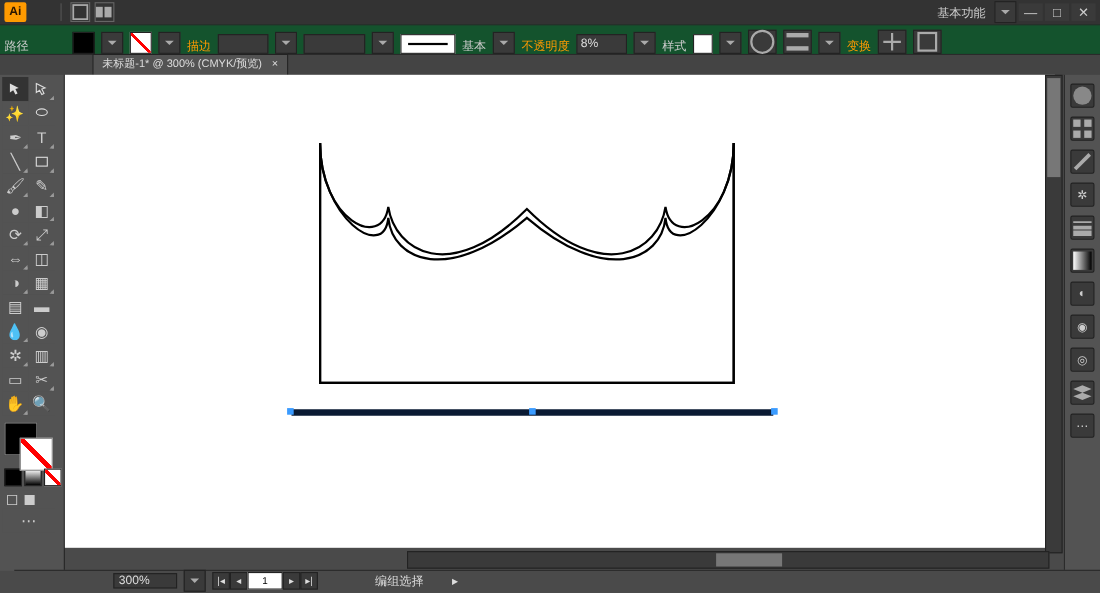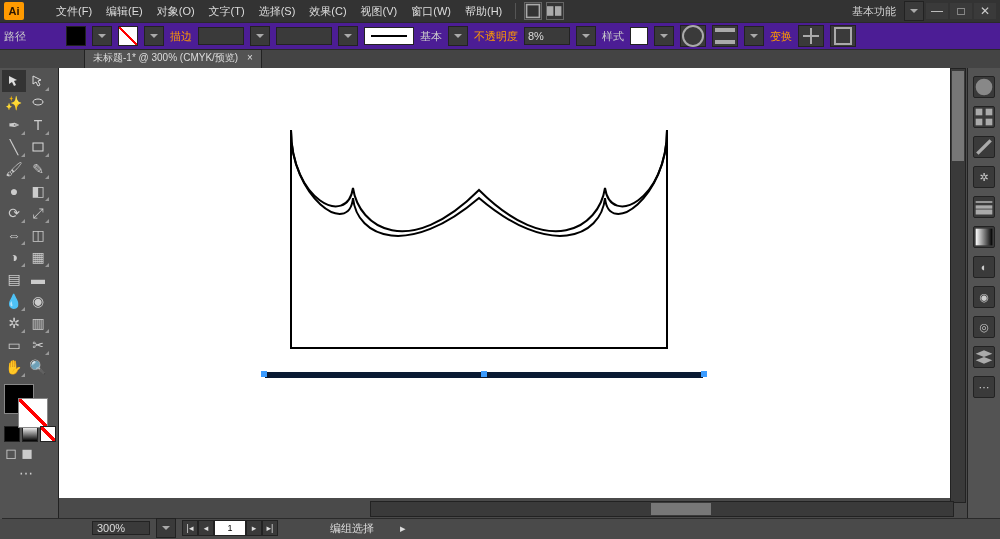--- a/index.html
+++ b/index.html
@@ -5,21 +5,21 @@
   html,body{margin:0;padding:0;width:1000px;height:539px;background:#4a4a4a;font-family:"Microsoft YaHei",Arial,sans-serif;font-size:11px;color:#ccc;overflow:hidden;}
   .titlebar{height:22px;background:#333;display:flex;align-items:center;padding:0 4px;}
   .titlebar .logo{width:20px;height:18px;background:#ff9a00;color:#2a1500;font-weight:bold;font-size:11px;display:flex;align-items:center;justify-content:center;border-radius:2px;margin-right:25px;}
   .titlebar .menu{display:flex;gap:0;}
   .titlebar .menu span{padding:3px 7px;color:#ddd;cursor:default;}
   .titlebar .sep{width:1px;height:16px;background:#555;margin:0 6px;}
   .titlebar .icon-btn{width:16px;height:16px;border:1px solid #666;margin:0 2px;display:flex;align-items:center;justify-content:center;}
   .spacer{flex:1;}
   .titlebar .ws{color:#ccc;padding:0 8px;}
   .titlebar .winbtn{width:22px;height:16px;background:#3a3a3a;margin-left:2px;display:flex;align-items:center;justify-content:center;font-size:12px;color:#ccc;}
-  .ctrlbar{height:26px;background:#4c1d95;border-top:1px solid #2a2a2a;border-bottom:1px solid #2a2a2a;display:flex;align-items:center;padding:0 4px;gap:6px;}
+  .ctrlbar{height:26px;background:#14532d;border-top:1px solid #2a2a2a;border-bottom:1px solid #2a2a2a;display:flex;align-items:flex-end;padding:0 4px;gap:6px;}
   .ctrlbar .lbl{color:#ccc;}
   .swatch{width:18px;height:18px;border:1px solid #222;}
   .swatch.black{background:#000;}
   .swatch.none{background:#fff;position:relative;}
   .swatch.none::after{content:"";position:absolute;left:0;top:0;right:0;bottom:0;background:linear-gradient(to top right,transparent 45%,red 45%,red 55%,transparent 55%);}
   .dd{width:18px;height:18px;background:#3a3a3a;border:1px solid #222;display:flex;align-items:center;justify-content:center;}
   .dd::after{content:"";border:4px solid transparent;border-top-color:#aaa;margin-top:3px;}
   .orange{color:#ff9a00;font-family:Liberation Serif, serif;}
   .num-in{width:38px;height:16px;background:#3a3a3a;border:1px solid #222;color:#ddd;padding:0 3px;display:flex;align-items:center;}
   .stroke-line{width:48px;height:16px;background:#fff;border:1px solid #222;display:flex;align-items:center;justify-content:center;}
@@ -42,46 +42,35 @@
   .ms{width:14px;height:14px;border:1px solid #222;}
   .ms.blk{background:#000;}
   .ms.grd{background:linear-gradient(#fff,#000);}
   .ms.non{background:#fff;position:relative;}
   .ms.non::after{content:"";position:absolute;left:0;top:0;right:0;bottom:0;background:linear-gradient(to top right,transparent 42%,red 42%,red 58%,transparent 58%);}
   .canvas-wrap{flex:1;background:#4a4a4a;position:relative;}
   .canvas{position:absolute;left:0;top:0;width:900px;height:430px;background:#fff;}
   .canvas svg{position:absolute;}
   .rpanel{width:32px;background:#535353;border-left:1px solid #222;display:flex;flex-direction:column;align-items:center;gap:8px;padding-top:8px;}
   .rpanel .pic{width:20px;height:20px;background:#3a3a3a;border:1px solid #222;border-radius:2px;display:flex;align-items:center;justify-content:center;}
-  .status{position:absolute;left:2px;right:0;bottom:2px;height:18px;background:#4a4a4a;border-top:1px solid #2a2a2a;display:flex;align-items:center;padding-left:90px;gap:6px;color:#ddd;}
+  .status{position:absolute;left:13px;right:0;bottom:2px;height:18px;background:#4a4a4a;border-top:1px solid #2a2a2a;display:flex;align-items:center;padding-left:90px;gap:6px;color:#ddd;}
   .status .zoom{width:48px;background:#3a3a3a;border:1px solid #222;padding:0 4px;}
   .status .nav{display:flex;gap:0;}
   .status .nb{width:14px;height:14px;background:#3a3a3a;border:1px solid #222;display:flex;align-items:center;justify-content:center;font-size:9px;}
   .status .pg{width:30px;background:#fff;color:#000;text-align:center;}
   .scrollbar-h{position:absolute;left:370px;right:46px;bottom:22px;height:14px;background:#3a3a3a;border:1px solid #222;}
   .scrollbar-h .thumb{position:absolute;left:280px;width:60px;top:1px;bottom:1px;background:#777;}
   .scrollbar-v{position:absolute;right:34px;top:68px;bottom:36px;width:14px;background:#3a3a3a;border:1px solid #222;}
   .scrollbar-v .thumb{position:absolute;top:2px;height:90px;left:1px;right:1px;background:#777;}
 </style>
 </head>
 <body>
 
 <div class="titlebar">
   <div class="logo">Ai</div>
-  <div class="menu">
-    <span>文件(F)</span>
-    <span>编辑(E)</span>
-    <span>对象(O)</span>
-    <span>文字(T)</span>
-    <span>选择(S)</span>
-    <span>效果(C)</span>
-    <span>视图(V)</span>
-    <span>窗口(W)</span>
-    <span>帮助(H)</span>
-  </div>
   <div class="sep"></div>
   <div class="icon-btn">
       <svg viewBox="0 0 10 10">
         <rect x="1" y="1" width="8" height="8" fill="none" stroke="#aaa"></rect>
       </svg>
     </div>
   <div class="icon-btn">
       <svg viewBox="0 0 10 10">
         <rect x="0" y="2" width="4" height="6" fill="#aaa"></rect>
         <rect x="5" y="2" width="4" height="6" fill="#aaa"></rect>

